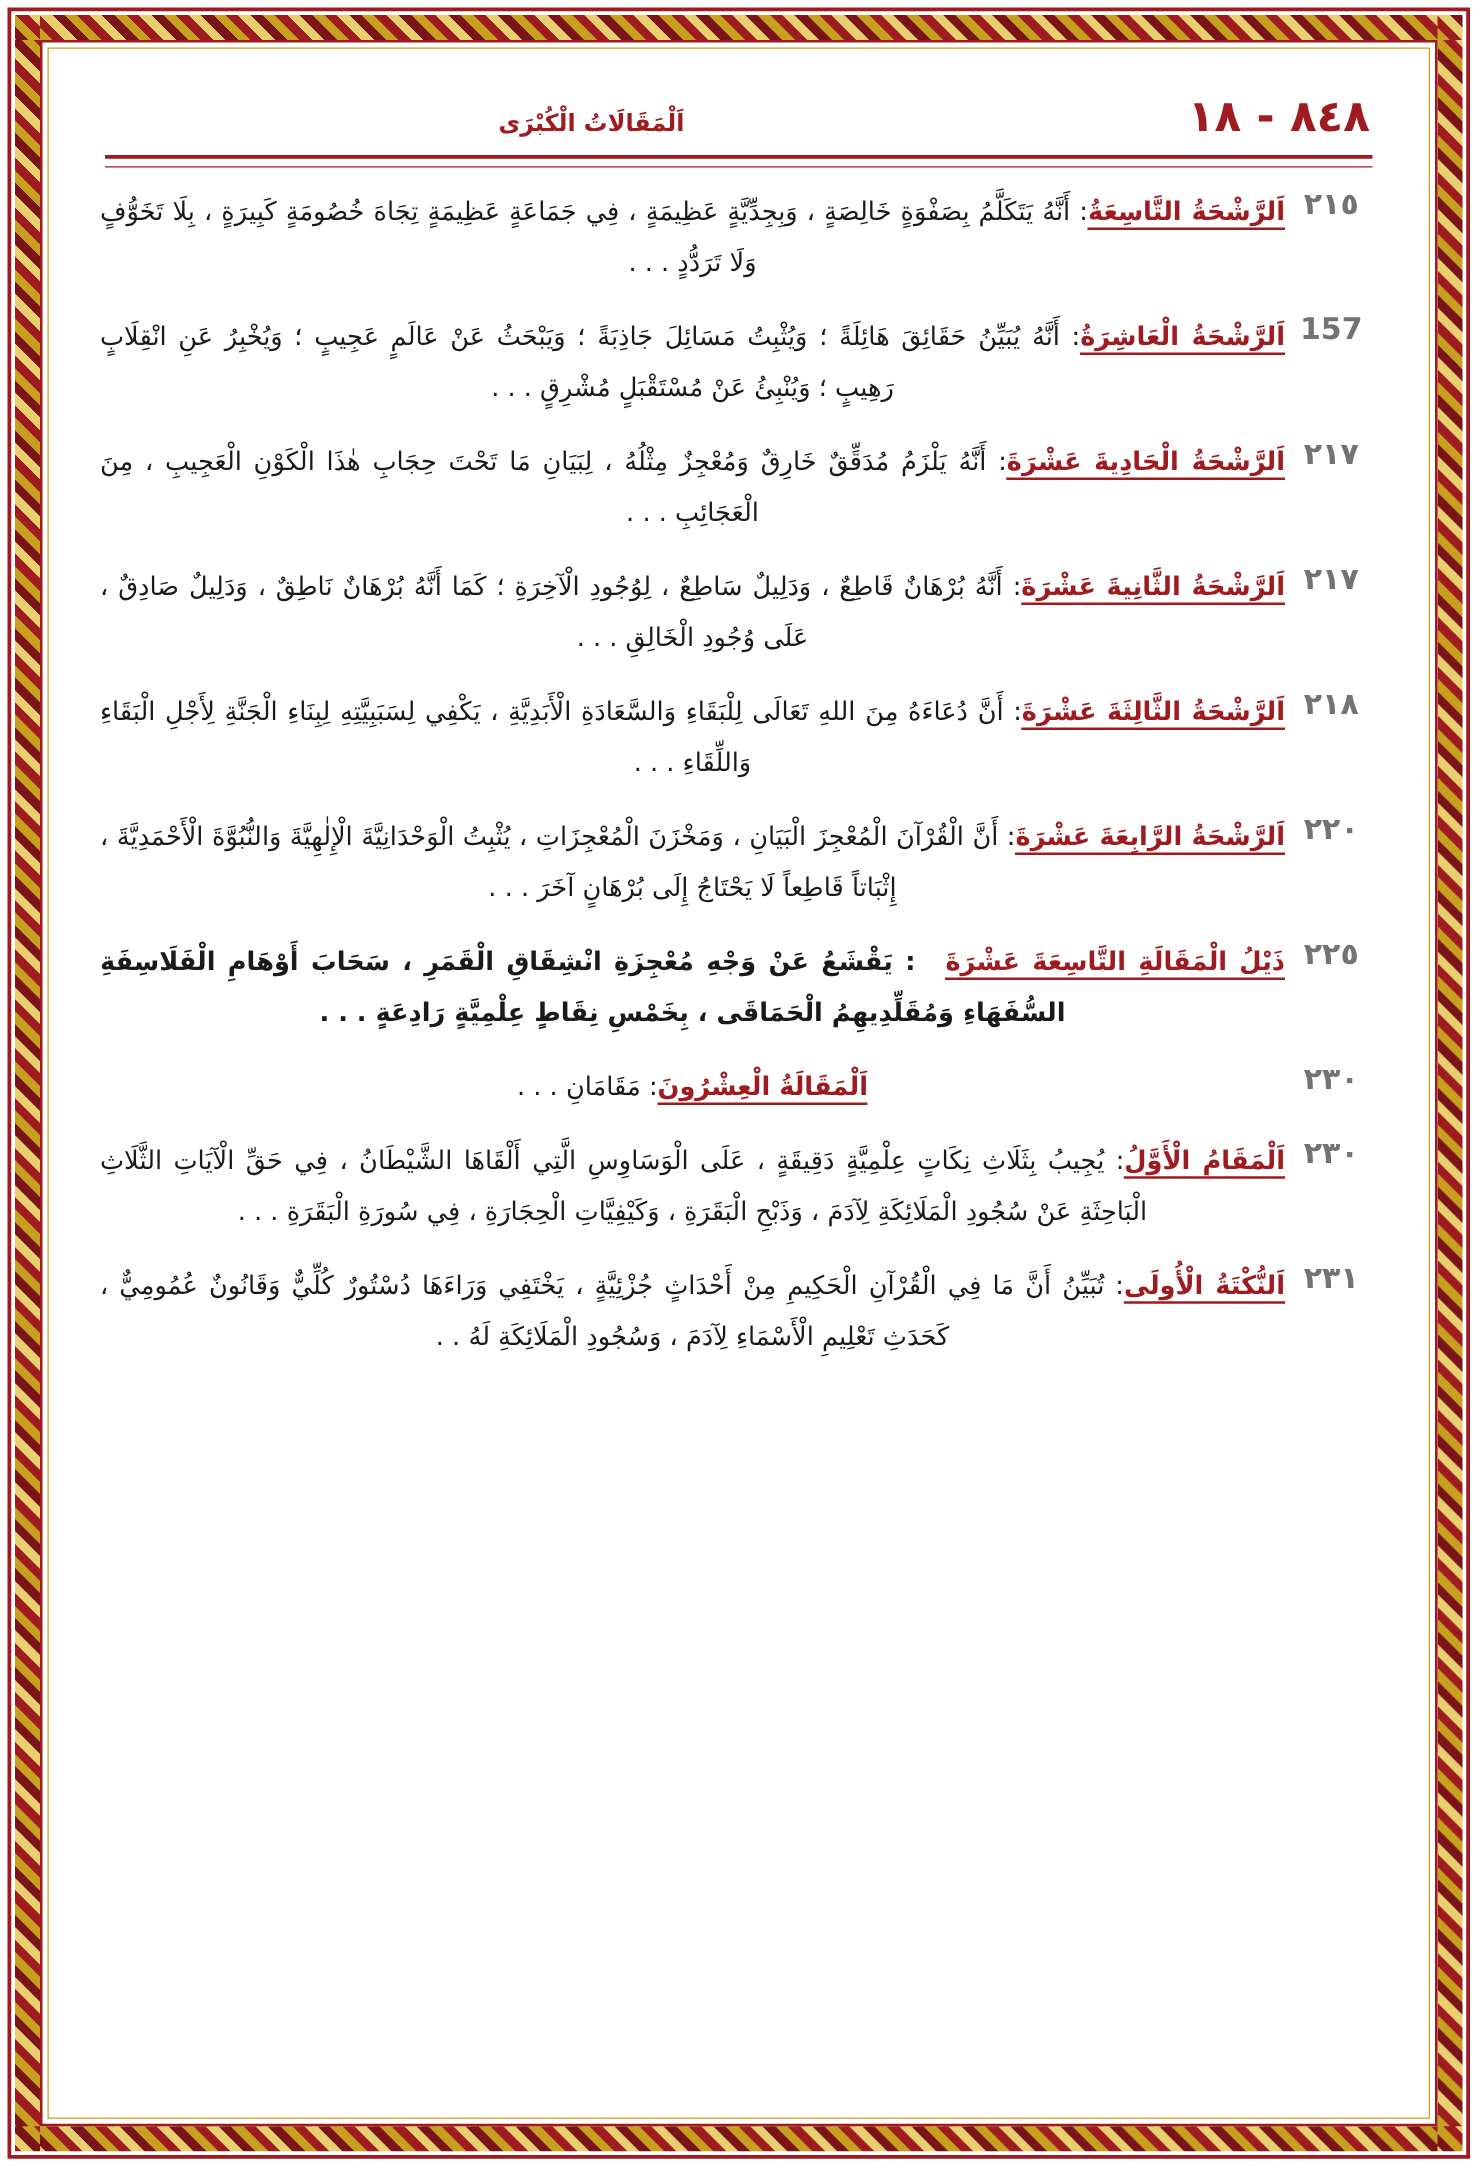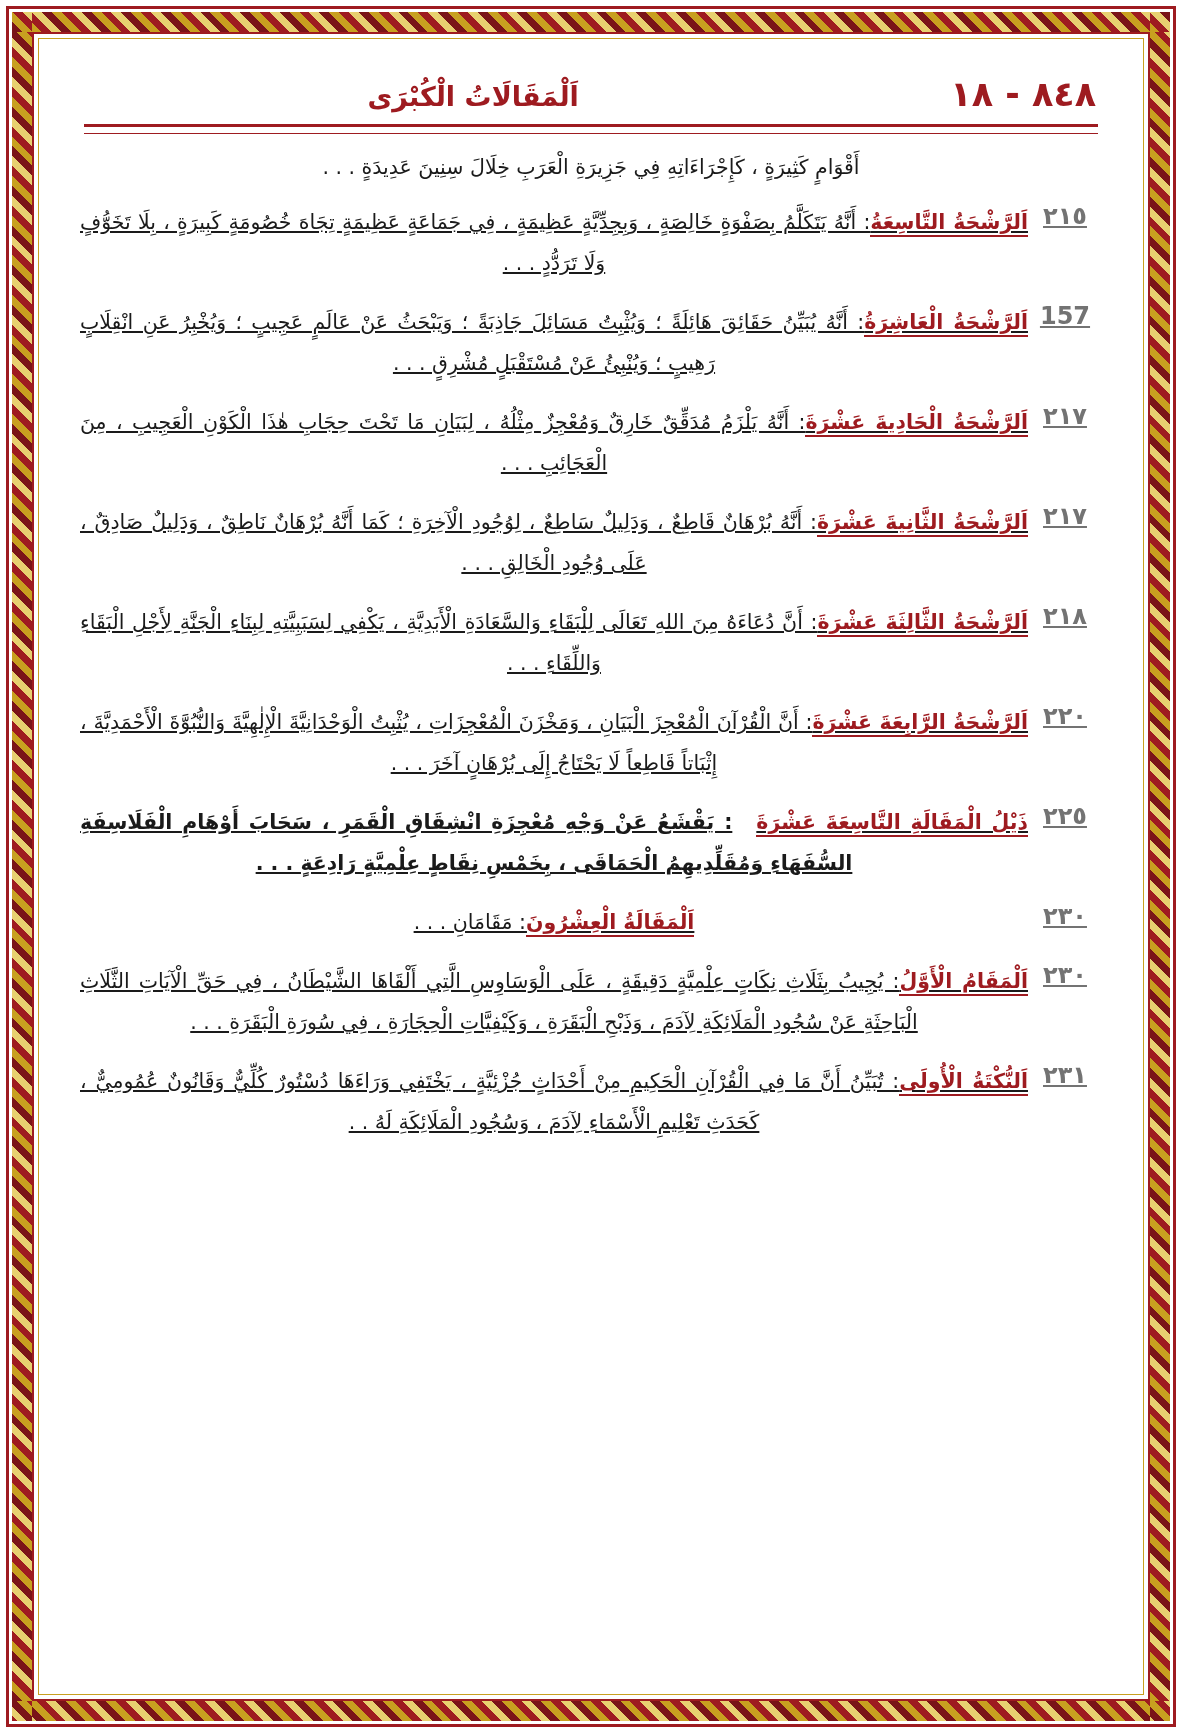--- a/index.html
+++ b/index.html
@@ -73,21 +73,21 @@
   }
   .page-num {
     color: #9e1b20;
     font-size: 35px;
     font-weight: bold;
     letter-spacing: 1px;
     white-space: nowrap;
   }
   .book-title {
     color: #9e1b20;
-    font-size: 27px;
+    font-size: 19px;
     font-weight: bold;
     flex: 1;
     text-align: center;
     margin-right: 90px;
   }
   .header-rule {
     margin: 10px 4px 6px 4px;
     height: 6px;
     border-top: 3px solid #9e1b20;
     border-bottom: 1px solid #9e1b20;
@@ -103,21 +103,20 @@
   }
 
   table.toc {
     width: 100%;
     border-collapse: collapse;
     direction: rtl;
   }
   table.toc td {
     vertical-align: top;
     padding: 9px 0 9px 0;
-    text-decoration: underline;
   }
   td.num {
     width: 74px;
     color: #737373;
     font-size: 24px;
     font-weight: bold;
     text-align: center;
     white-space: nowrap;
     padding-top: 12px;
   }
@@ -155,21 +154,20 @@
   <div class="frame-thin"></div>
 
   <div class="content">
 
     <div class="header-row">
       <div class="page-num">٨٤٨ - ١٨</div>
       <div class="book-title">اَلْمَقَالَاتُ الْكُبْرَى</div>
     </div>
     <div class="header-rule"></div>
 
-    <div class="intro-line">أَقْوَامٍ كَثِيرَةٍ ، كَإِجْرَاءَاتِهِ فِي جَزِيرَةِ الْعَرَبِ خِلَالَ سِنِينَ عَدِيدَةٍ . . .</div>
 
     <table class="toc">
       <tbody>
         <tr>
           <td class="num">٢١٥</td>
           <td class="txt"><span class="lead">اَلرَّشْحَةُ التَّاسِعَةُ</span><span>: أَنَّهُ يَتَكَلَّمُ بِصَفْوَةٍ خَالِصَةٍ ، وَبِجِدِّيَّةٍ عَظِيمَةٍ ، فِي جَمَاعَةٍ عَظِيمَةٍ تِجَاهَ خُصُومَةٍ كَبِيرَةٍ ، بِلَا تَخَوُّفٍ وَلَا تَرَدُّدٍ . . .</span></td>
         </tr>
         <tr>
           <td class="num">157</td>
           <td class="txt"><span class="lead">اَلرَّشْحَةُ الْعَاشِرَةُ</span><span>: أَنَّهُ يُبَيِّنُ حَقَائِقَ هَائِلَةً ؛ وَيُثْبِتُ مَسَائِلَ جَاذِبَةً ؛ وَيَبْحَثُ عَنْ عَالَمٍ عَجِيبٍ ؛ وَيُخْبِرُ عَنِ انْقِلَابٍ رَهِيبٍ ؛ وَيُنْبِئُ عَنْ مُسْتَقْبَلٍ مُشْرِقٍ . . .</span></td>

